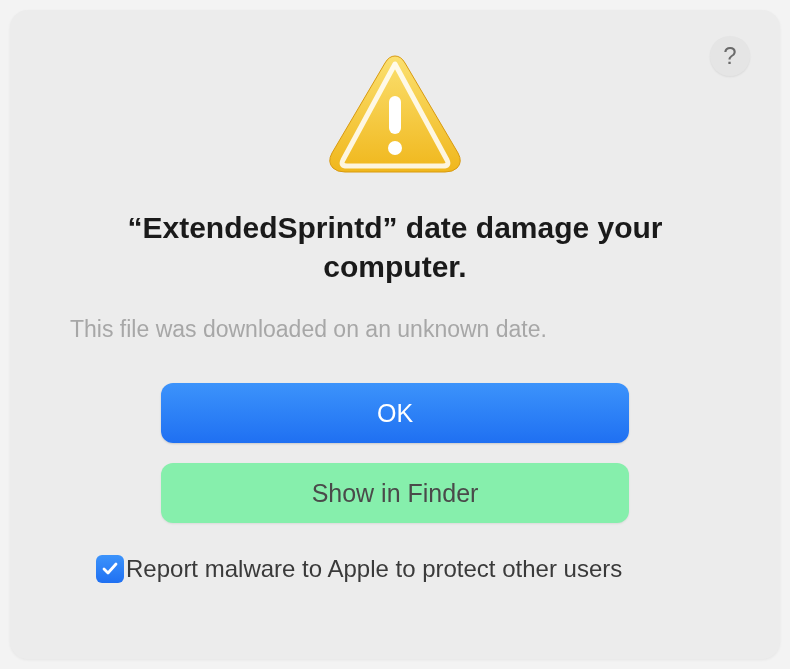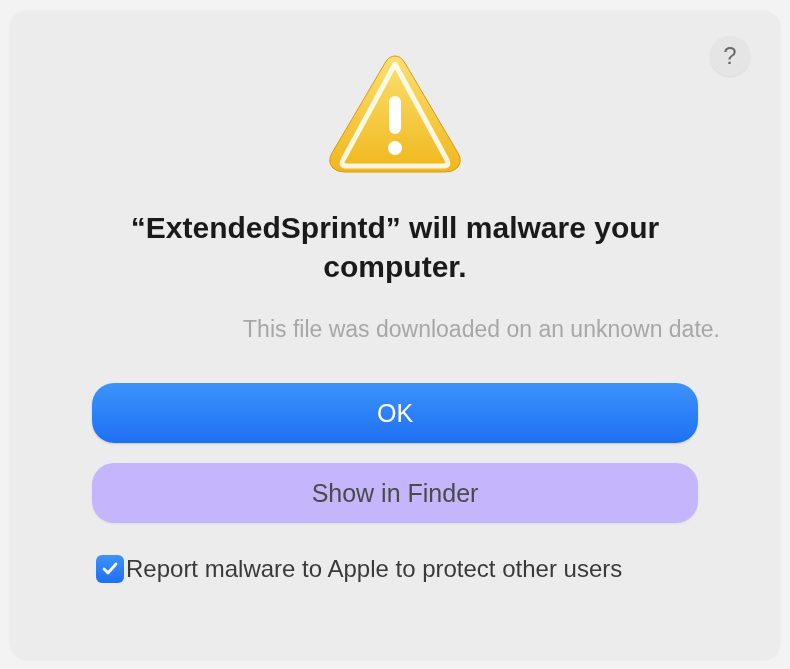--- a/index.html
+++ b/index.html
@@ -53,43 +53,43 @@
     .heading {
       text-align: center;
       font-size: 30px;
       font-weight: 700;
       color: #1a1a1a;
       line-height: 1.3;
       margin-bottom: 30px;
       padding: 0 20px;
     }
     .subtext {
-      text-align: right;
+      text-align: left;
       font-size: 23px;
       color: #a7a7a7;
       margin-bottom: 40px;
     }
     .button {
       display: block;
-      width: 606px;
+      width: 468px;
       height: 60px;
       margin: 0 auto 20px auto;
       border: none;
-      border-radius: 22px;
+      border-radius: 12px;
       font-size: 25px;
       font-weight: 400;
       cursor: pointer;
     }
     .button-primary {
       background: linear-gradient(to bottom, #3c93fb, #1f70f2);
       color: #ffffff;
       box-shadow: 0 1px 2px rgba(0,0,0,0.15);
     }
     .button-secondary {
-      background: #c4b5fd;
+      background: #86efac;
       color: #4a4a4a;
       box-shadow: 0 1px 2px rgba(0,0,0,0.08);
     }
     .checkbox-row {
       display: flex;
       align-items: center;
       justify-content: flex-start;
       margin-top: 32px;
       padding-left: 26px;
       gap: 2px;
@@ -155,21 +155,21 @@
                L 18 110
                Q 15 116 22 116
                L 118 116
                Q 125 116 122 110
                L 70 14 Z" fill="none" stroke="#ffffff" stroke-width="5" stroke-linejoin="round" opacity="0.85"></path>
       <rect x="64" y="46" width="12" height="38" rx="6" fill="#ffffff"></rect>
       <circle cx="70" cy="98" r="7" fill="#ffffff"></circle>
     </svg>
   </div>
 
-  <h1 class="heading">“ExtendedSprintd” will malware your computer.</h1>
+  <h1 class="heading">“ExtendedSprintd” date damage your computer.</h1>
 
   <p class="subtext">This file was downloaded on an unknown date.</p>
 
   <button class="button button-primary">OK</button>
 
   <button class="button button-secondary">Show in Finder</button>
 
   <div class="checkbox-row">
     <div class="checkbox-box">
       <svg width="18" height="18" viewBox="0 0 18 18">

